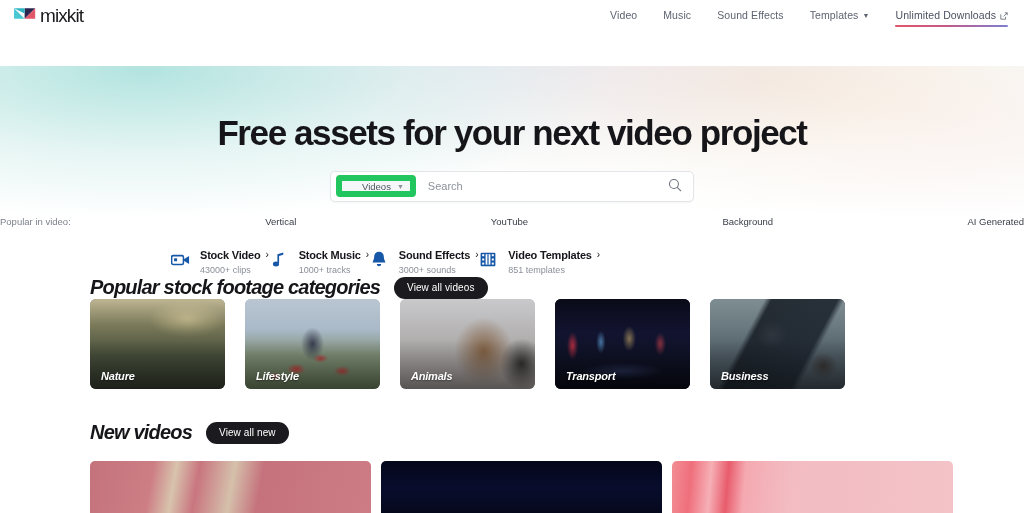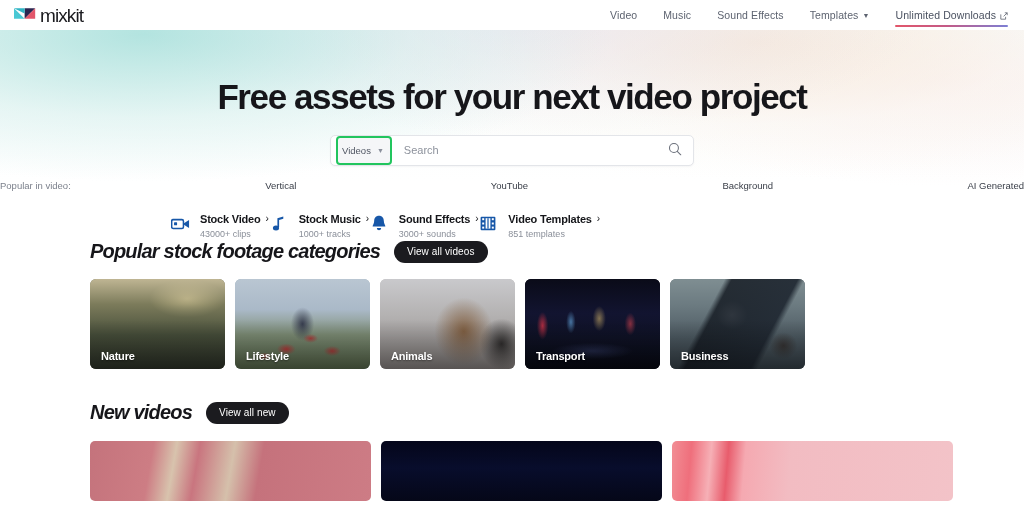--- a/index.html
+++ b/index.html
@@ -76,20 +76,21 @@
   .hero {
     position: relative;
     height: 210px;
     background:
       radial-gradient(62% 95% at 14% 2%, rgba(160,221,216,0.78) 0%, rgba(190,231,227,0.35) 42%, rgba(255,255,255,0) 74%),
       radial-gradient(55% 80% at 52% -6%, rgba(224,214,236,0.40) 0%, rgba(255,255,255,0) 70%),
       radial-gradient(58% 86% at 74% 6%, rgba(247,232,214,0.72) 0%, rgba(252,245,236,0.30) 45%, rgba(255,255,255,0) 76%),
       radial-gradient(46% 70% at 92% 24%, rgba(250,228,226,0.45) 0%, rgba(255,255,255,0) 72%),
       linear-gradient(180deg, #f6fbfa 0%, #ffffff 72%, #ffffff 100%);
     overflow: hidden;
+    margin-top: 36px;
   }
   .hero-title {
     text-align: center;
     padding-top: 48px;
     font-size: 35px;
     font-weight: 700;
     letter-spacing: -1.4px;
     color: #16161a;
     line-height: 1.1;
   }
@@ -101,28 +102,28 @@
     height: 31px;
     background: #ffffff;
     border: 1px solid #e3e5e9;
     border-radius: 5px;
     display: flex;
     align-items: center;
     padding: 0 8px 0 5px;
     box-shadow: 0 1px 2px rgba(20,20,40,0.04);
   }
   .select-pill {
-    height: 29px;
+    height: 22px;
     background: #f5f6f8;
-    border: 2px solid #22c55e;
+    border: 6px solid #22c55e;
     border-radius: 4px;
     display: flex;
     align-items: center;
     gap: 6px;
-    padding: 0 6px 0 4px;
+    padding: 0 6px 0 20px;
     cursor: pointer;
     flex: 0 0 auto;
   }
   .select-pill .lab { font-size: 9.5px; color: #4f5562; }
   .select-pill .chev { font-size: 7px; color: #8b909c; line-height: 1; }
   .search-input {
     flex: 1 1 auto;
     border: none;
     outline: none;
     background: transparent;
@@ -205,22 +206,23 @@
     font-family: "Liberation Sans", sans-serif;
     cursor: pointer;
     letter-spacing: 0.1px;
     display: flex;
     align-items: center;
   }
 
   
   .cards {
     display: flex;
-    gap: 10px;
-    margin-top: 16px;
+    gap: 20px;
+    margin-top: 0;
+    font-style: italic;
   }
   .card {
     position: relative;
     width: 135px;
     height: 90px;
     border-radius: 6px;
     overflow: hidden;
     cursor: pointer;
     flex: 0 0 135px;
   }

